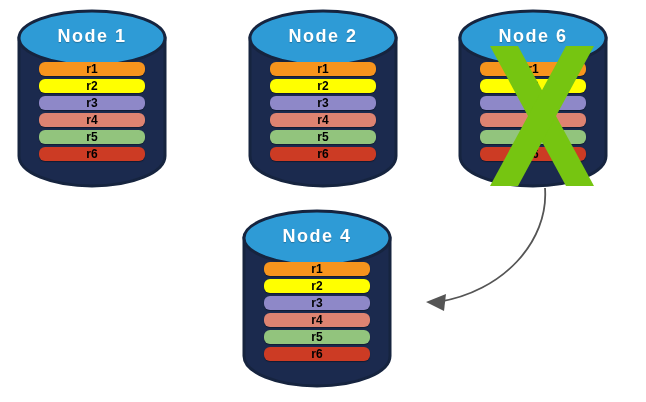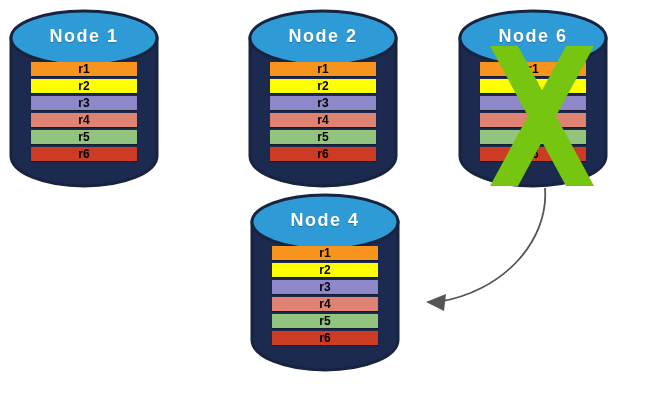--- a/index.html
+++ b/index.html
@@ -39,21 +39,21 @@
   }
   .rows {
     position: absolute;
     left: 0;
     width: 100%;
   }
   .row {
     position: relative;
     height: 14px;
     margin: 0 auto 3px auto;
-    border-radius: 0;
+    border-radius: 6px;
     box-shadow: 0 1px 1px rgba(0,0,0,0.35);
   }
   .row-label {
     position: absolute;
     left: 0;
     top: 0;
     width: 100%;
     height: 14px;
     line-height: 14px;
     text-align: center;
@@ -74,21 +74,21 @@
     width: 646px;
     height: 402px;
     pointer-events: none;
   }
 </style>
 </head>
 <body>
 
 <div id="canvas">
 
-  <div class="node" style="left:9px; top:8px; width:150px; height:178px;">
+  <div class="node" style="left:17px; top:8px; width:150px; height:178px;">
     <svg class="node-svg" width="150" height="178" viewBox="0 0 150 178">
       <path d="M2,30 L2,148 A73,30 0 0 0 148,148 L148,30 Z" fill="#1B2A4E" stroke="#16243f" stroke-width="3"></path>
       <ellipse cx="75" cy="30" rx="73" ry="27" fill="#2E9BD6" stroke="#16243f" stroke-width="3"></ellipse>
     </svg>
     <div class="node-title" style="top:18px;">Node  1</div>
     <div class="rows" style="top:54px;">
       <div class="row" style="width:106px; background:#F7941D;">
         <span class="row-label">r1</span>
       </div>
       <div class="row" style="width:106px; background:#FFFF00;">
@@ -165,21 +165,21 @@
     </div>
 
     <svg class="x-mark" style="left:26px; top:38px;" width="116" height="148" viewBox="0 0 116 148">
       <g fill="#76C511">
         <polygon points="6,0 34,0 110,140 82,140"></polygon>
         <polygon points="82,0 110,0 34,140 6,140"></polygon>
       </g>
     </svg>
   </div>
 
-  <div class="node" style="left:242px; top:192px; width:150px; height:178px;margin-left:8px;">
+  <div class="node" style="left:242px; top:208px; width:150px; height:178px;">
     <svg class="node-svg" width="150" height="178" viewBox="0 0 150 178">
       <path d="M2,30 L2,148 A73,30 0 0 0 148,148 L148,30 Z" fill="#1B2A4E" stroke="#16243f" stroke-width="3"></path>
       <ellipse cx="75" cy="30" rx="73" ry="27" fill="#2E9BD6" stroke="#16243f" stroke-width="3"></ellipse>
     </svg>
     <div class="node-title" style="top:18px;">Node  4</div>
     <div class="rows" style="top:54px;">
       <div class="row" style="width:106px; background:#F7941D;">
         <span class="row-label">r1</span>
       </div>
       <div class="row" style="width:106px; background:#FFFF00;">

